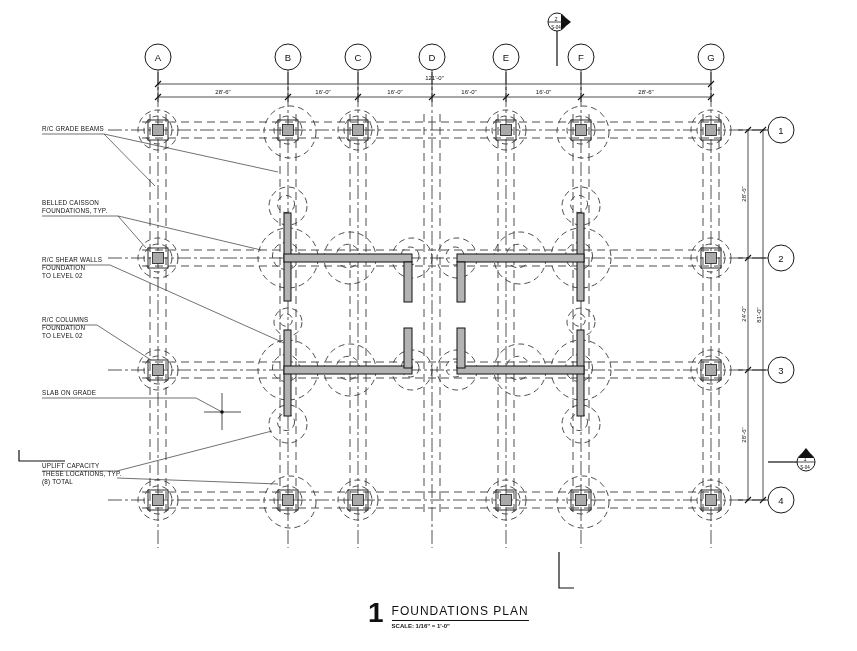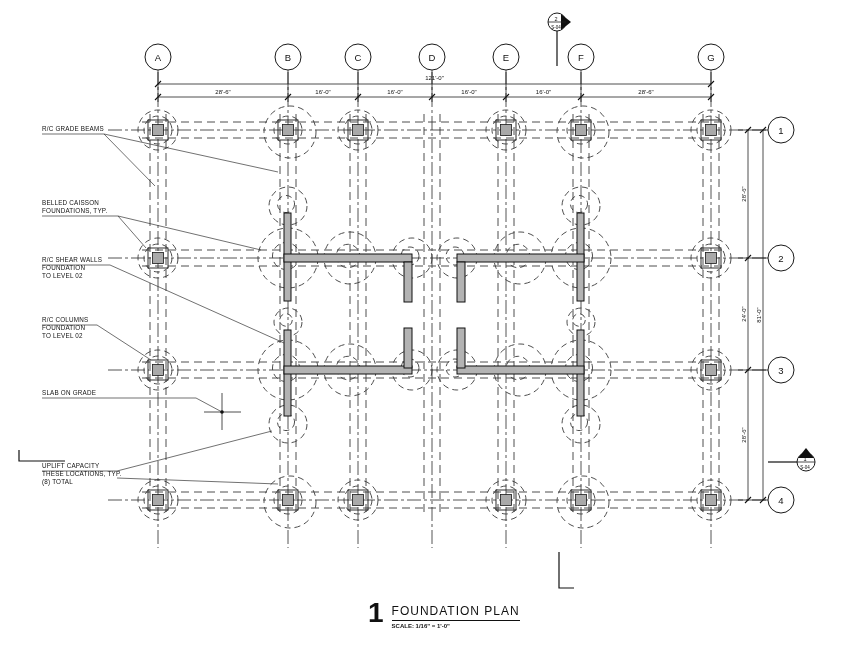--- a/index.html
+++ b/index.html
@@ -311,17 +311,17 @@
         <polygon points="798,458 806,448 814,458" fill="#111"></polygon>
         <line x1="797" y1="462" x2="815" y2="462" class="thin"></line>
         <text x="805" y="460.5" font-size="5.5" text-anchor="middle" letter-spacing="0">1</text>
         <text x="805" y="468.5" font-size="4.5" text-anchor="middle" letter-spacing="0">S-04</text>
       </g>
     </svg>
 
   <div class="titleblock">
     <div class="tb-num">1</div>
     <div>
-      <div class="tb-title">FOUNDATION PLAN</div>
+      <div class="tb-title">FOUNDATIONS PLAN</div>
       <div class="tb-scale">SCALE: 1/16" = 1'-0"</div>
     </div>
   </div>
 </div>
 
 </body></html>

